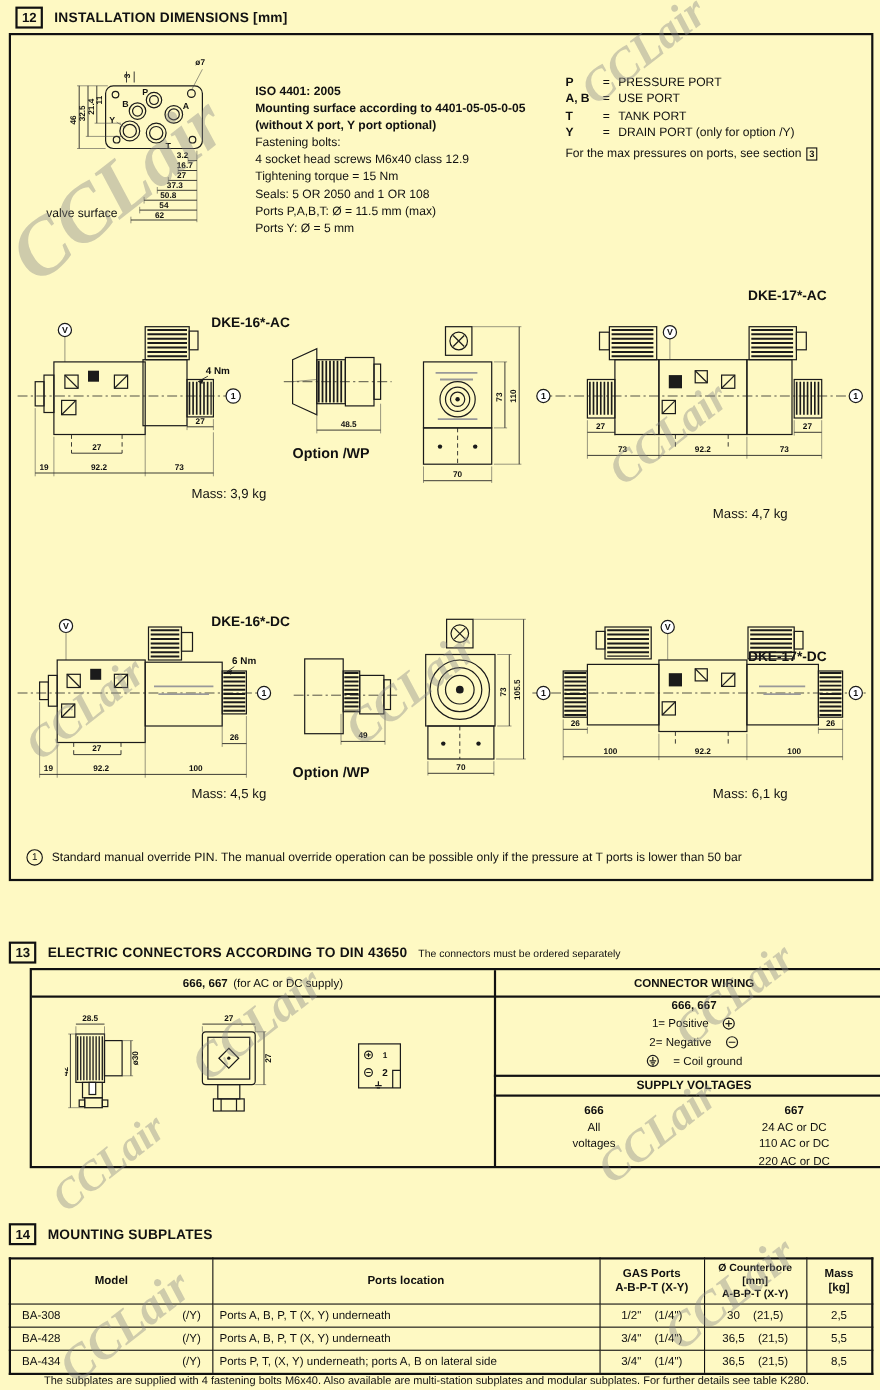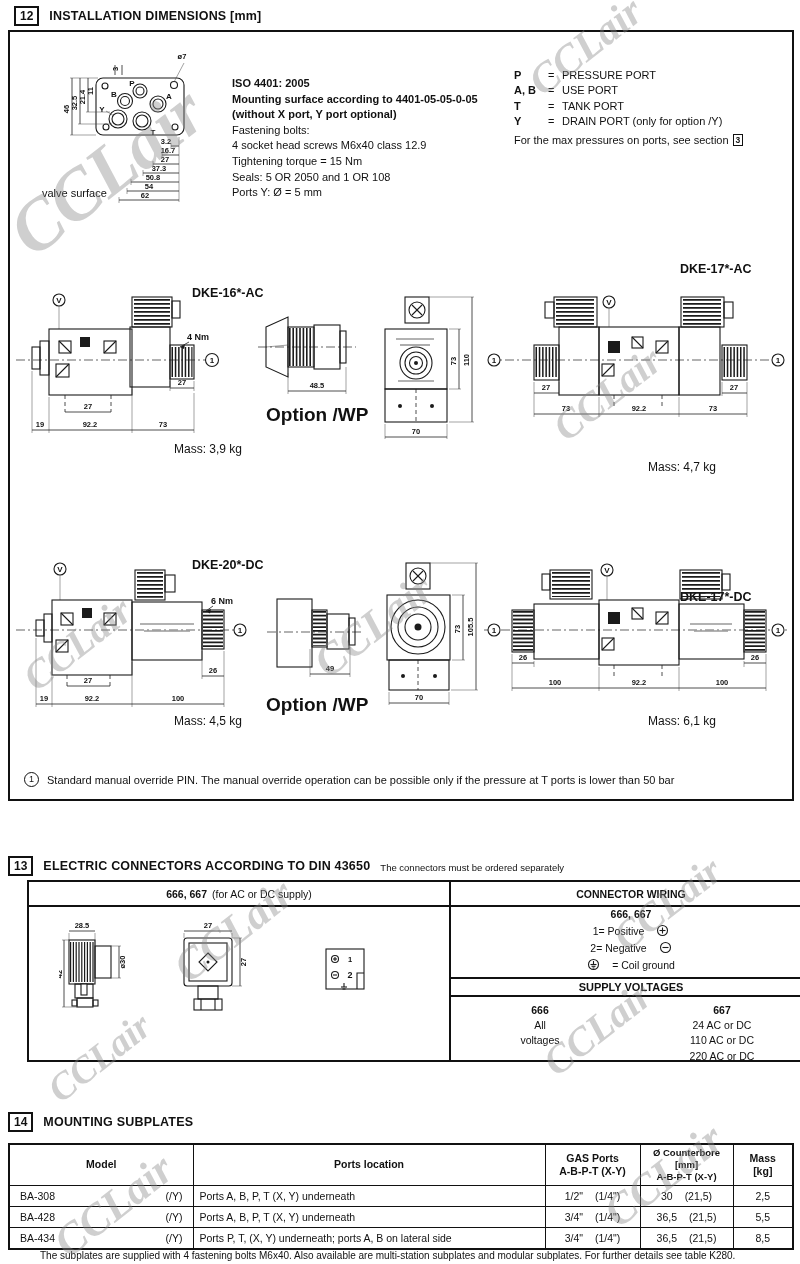--- a/index.html
+++ b/index.html
@@ -1,37 +1,37 @@
 <!DOCTYPE html>
 <html><head>
 <meta charset="utf-8">
 <style>
   html,body{margin:0;padding:0;background:#e8e8e8;}
-  .page{position:relative;width:800px;height:1264px;background:#ffffff;
+  .page{position:relative;width:800px;height:1264px;background:#fef9c3;
         font-family:"Liberation Sans",sans-serif;color:#111;overflow:hidden;margin:0 auto;}
   .abs{position:absolute;}
   .b{font-weight:bold;}
   
   .sec-head{display:flex;align-items:flex-start;gap:10px;}
   .sec-num{border:2px solid #111;font-weight:bold;font-size:12px;line-height:14px;padding:1px 4px;}
   .sec-title{font-weight:bold;font-size:12.5px;padding-top:3px;letter-spacing:.2px;}
   .sec-sub{font-size:9.5px;padding-top:6px;}
   
   .frame{border:2px solid #111;}
   
   .iso{font-size:11px;line-height:1.42;}
   .legend{font-size:11px;line-height:1.4;}
   .legend-row{display:flex;}
   .legend-key{width:34px;font-weight:bold;}
   .legend-eq{width:14px;}
   .legend-note{margin-top:3px;display:flex;align-items:center;}
   .refbox{border:1px solid #111;font-size:8.5px;line-height:10px;padding:0 2px;margin-left:4px;font-weight:bold;}
   .dke-label{font-size:12.5px;font-weight:bold;}
   .mass{font-size:12px;}
-  .wp-label{font-size:19px;font-weight:bold;}
+  .wp-label{font-size:13px;font-weight:bold;}
   .footnote{display:flex;gap:8px;font-size:11px;align-items:center;}
   .circ{display:inline-block;width:13px;height:13px;border:1.2px solid #111;border-radius:50%;
         text-align:center;line-height:13px;font-size:9px;flex:0 0 auto;}
   
   svg .o{stroke:#1b1b1b;stroke-width:1.1;fill:none;}
   svg .ow{stroke:#1b1b1b;stroke-width:1.1;fill:#fff;}
   svg .fb{fill:#1b1b1b;stroke:none;}
   svg .dim{stroke:#222;stroke-width:.8;fill:none;}
   svg .thin{stroke:#444;stroke-width:.5;fill:none;}
   svg .cl{stroke:#222;stroke-width:.7;stroke-dasharray:9,3,2,3;fill:none;}
@@ -147,20 +147,21 @@
     </svg>
 
     <div class="abs iso" style="left:222px;top:44px;width:282px;">
       <div class="b">ISO 4401: 2005</div>
       <div class="b">Mounting surface according to 4401-05-05-0-05</div>
       <div class="b">(without X port, Y port optional)</div>
       <div>Fastening bolts:</div>
       <div>4 socket head screws M6x40 class 12.9</div>
       <div>Tightening torque = 15 Nm</div>
       <div>Seals: 5 OR 2050 and 1 OR 108</div>
+      <div>Ports P,A,B,T:  Ø = 11.5 mm (max)</div>
       <div>Ports Y: Ø = 5 mm</div>
     </div>
 
     <div class="abs legend" style="left:504px;top:36px;width:272px;">
       <div class="legend-row">
         <span class="legend-key">P</span>
         <span class="legend-eq">=</span>
         <span>PRESSURE PORT</span>
       </div>
       <div class="legend-row">
@@ -318,21 +319,21 @@
       <text x="254" y="106" class="dt">27</text>
       <line x1="119" y1="113" x2="119" y2="133" class="thin"></line>
         <line x1="199" y1="113" x2="199" y2="133" class="thin"></line>
       <line x1="54" y1="130" x2="267" y2="130" class="dim"></line>
       <text x="86" y="127" class="dt">73</text>
       <text x="159" y="127" class="dt">92.2</text>
       <text x="233" y="127" class="dt">73</text>
     </svg>
     <div class="abs mass" style="left:638px;top:428px;">Mass: 4,7 kg</div>
 
-    <div class="abs dke-label" style="left:182px;top:526px;">DKE-20*-DC</div>
+    <div class="abs dke-label" style="left:182px;top:526px;">DKE-16*-DC</div>
     <svg class="abs" style="left:4px;top:526px;" width="255" height="162" viewBox="0 0 255 162">
       <line x1="2" y1="72" x2="234" y2="72" class="cl"></line>
       <circle cx="46" cy="11" r="6" class="ow"></circle>
       <text x="46" y="14" class="sym">V</text>
       <line x1="46" y1="17" x2="46" y2="42" class="thin"></line>
       <rect x="22" y="62" width="8" height="16" class="o"></rect>
       <rect x="30" y="56" width="8" height="28" class="o"></rect>
       <rect x="38" y="42" width="80" height="75" class="o"></rect>
       <rect x="47" y="55" width="12" height="12" class="o"></rect>
         <line x1="47" y1="55" x2="59" y2="67" class="o"></line>

